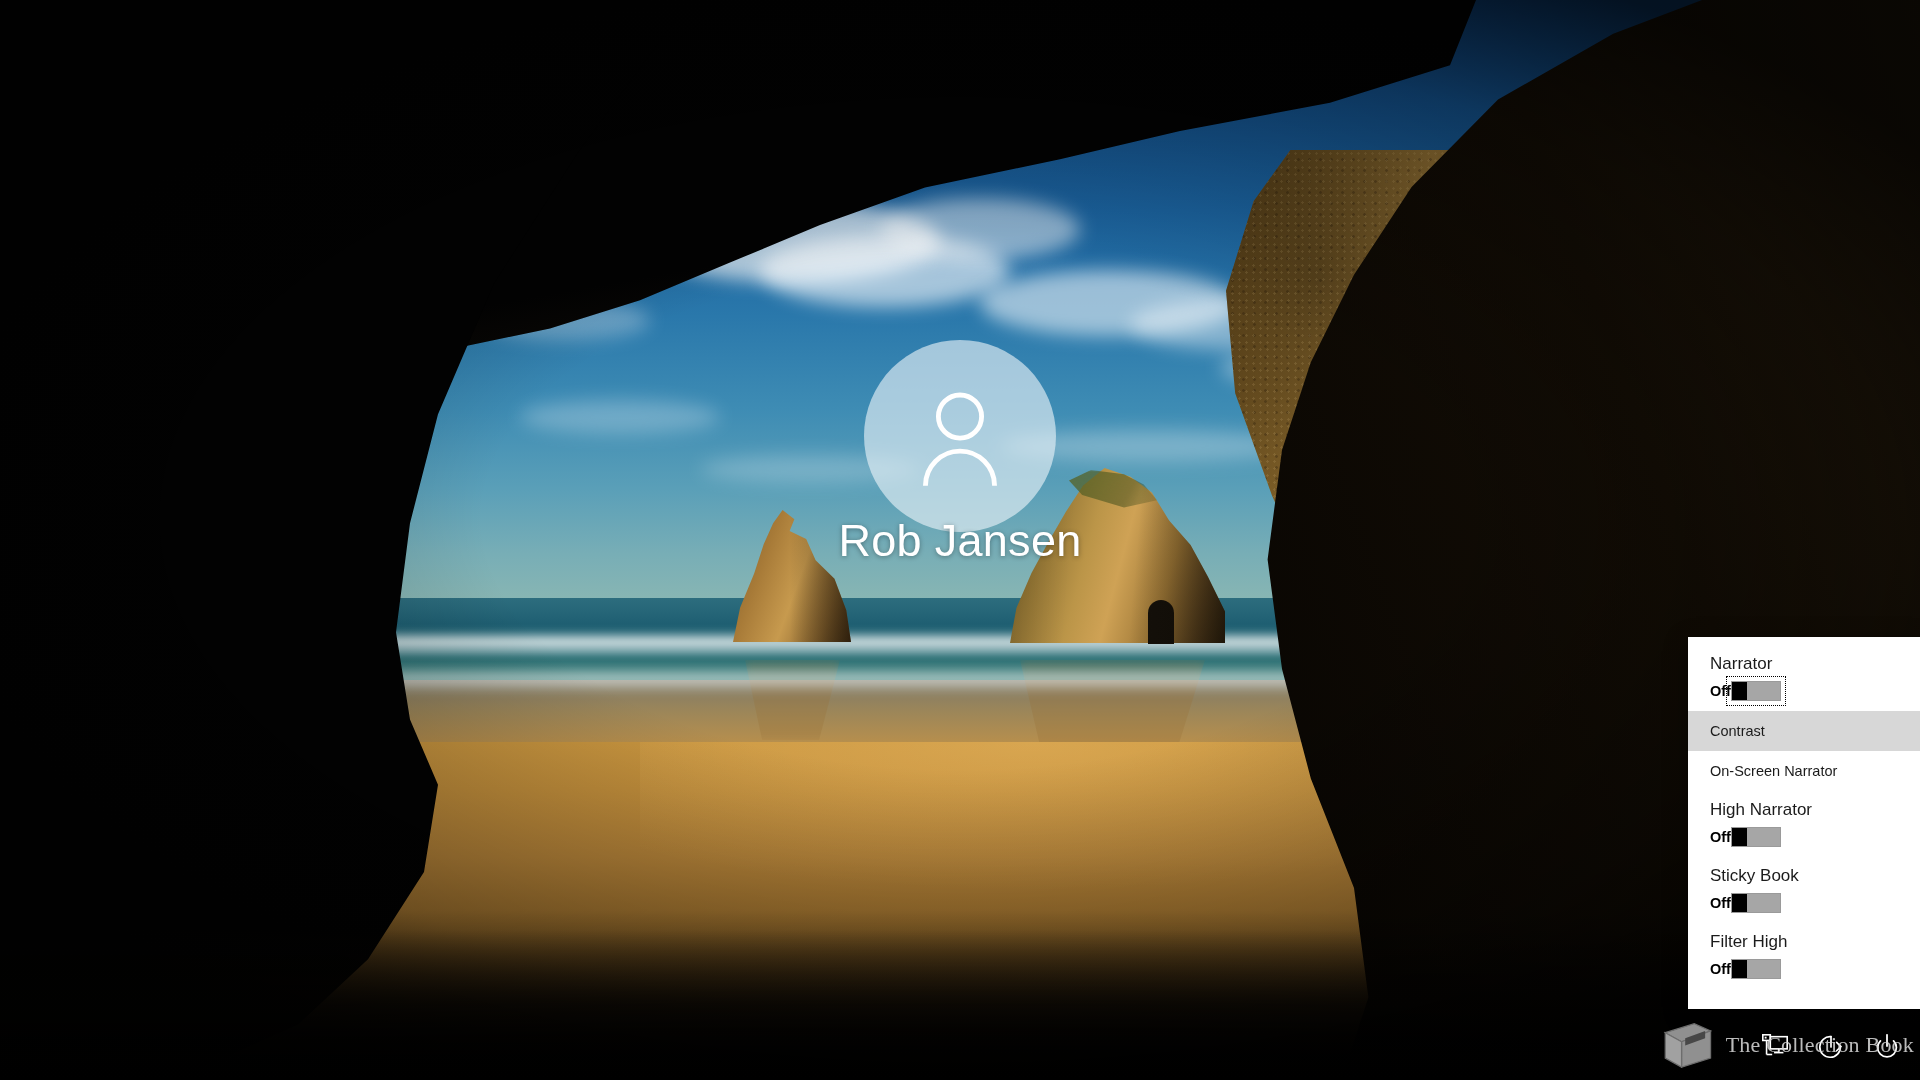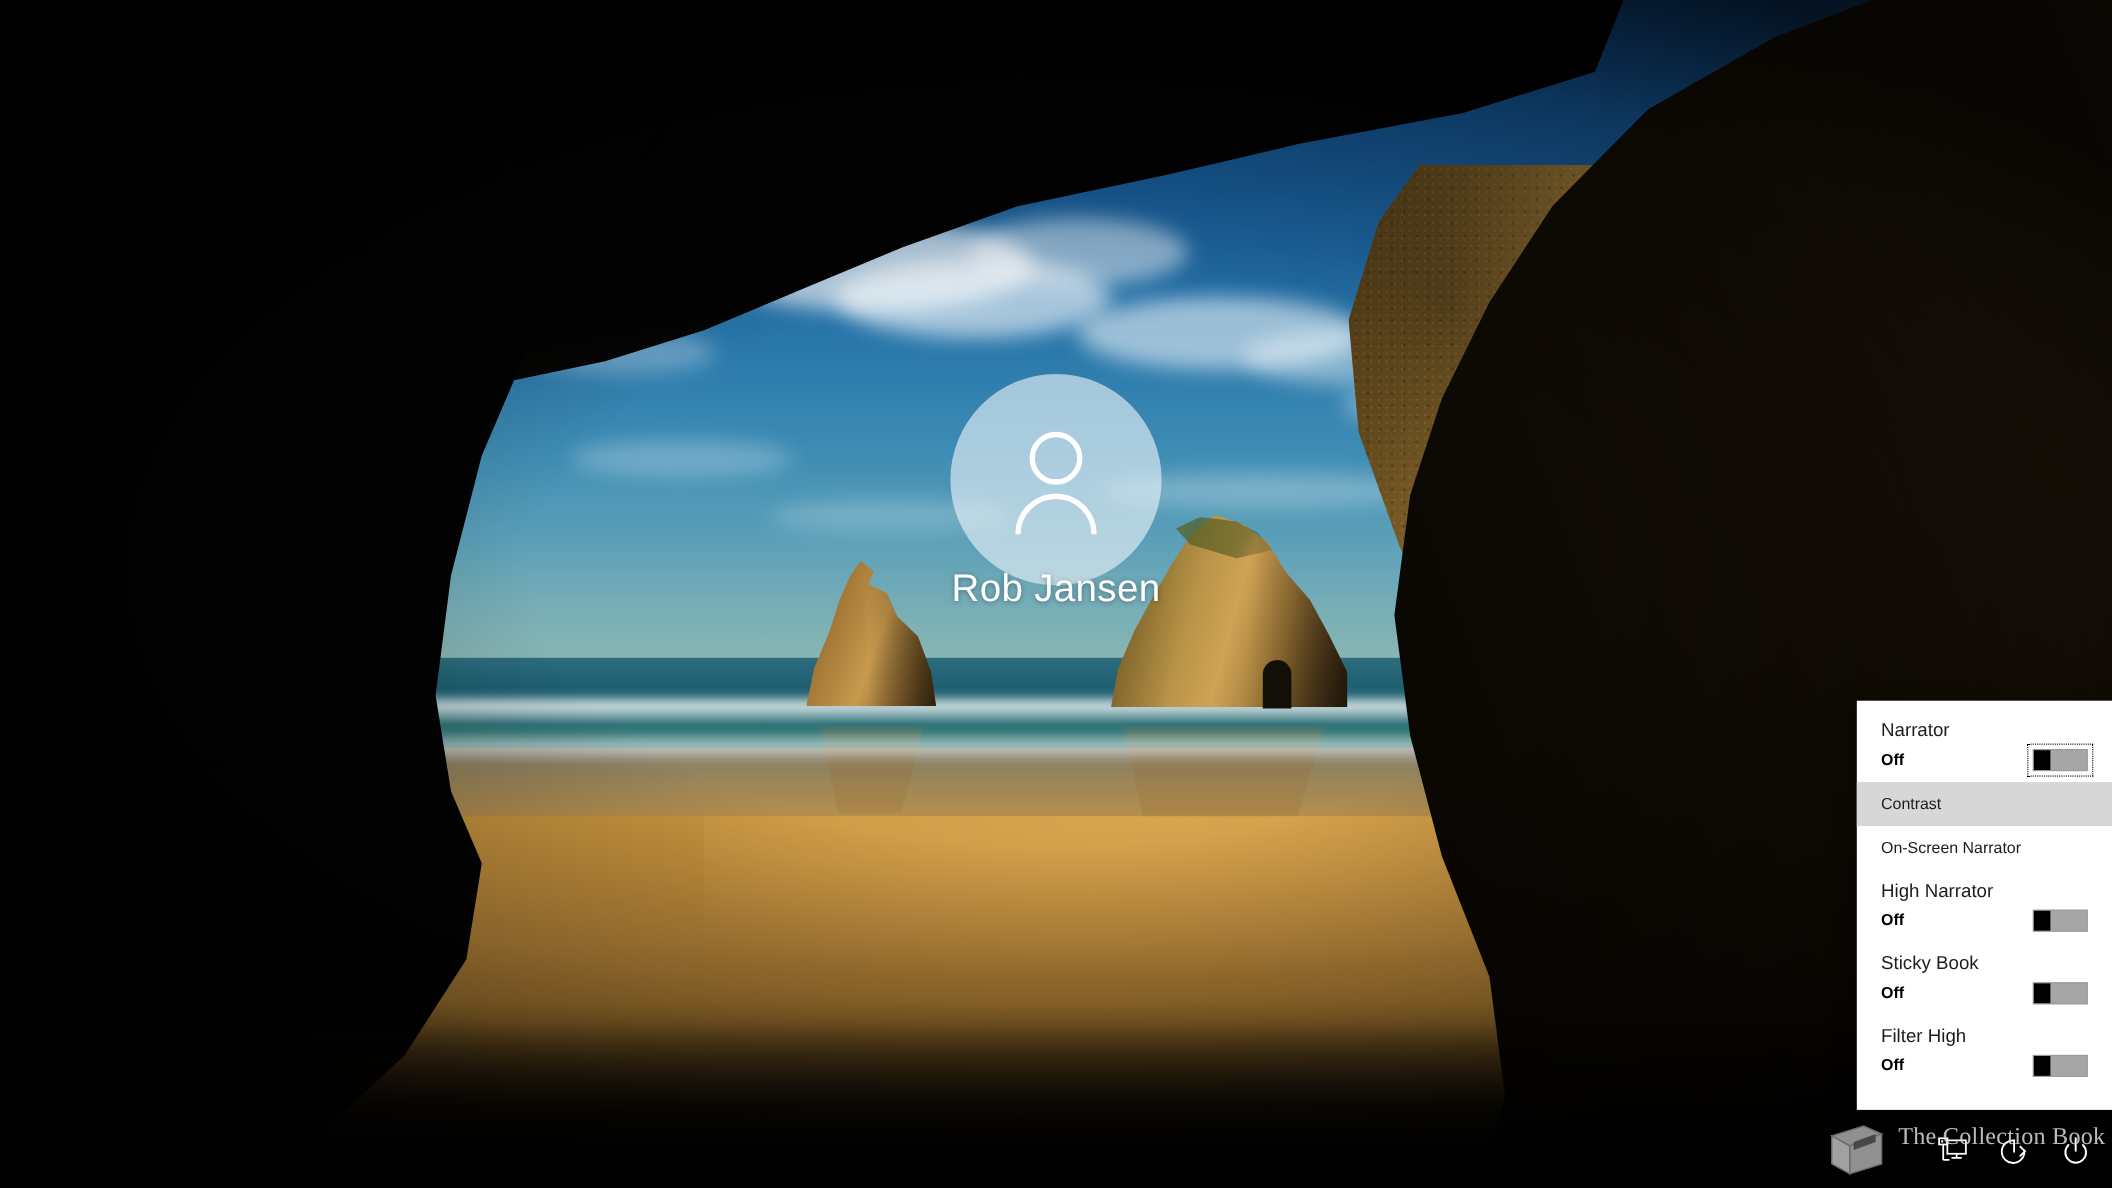--- a/index.html
+++ b/index.html
@@ -204,21 +204,21 @@
   }
   .avatar {
     position:absolute; left:50%; top:340px; transform:translateX(-50%);
     width:192px; height:192px; border-radius:50%;
     background:rgba(235,243,248,.62);
     display:flex; align-items:center; justify-content:center;
   }
   .avatar svg { width:108px; height:108px; display:block; }
   .username {
     position:absolute; left:50%; top:515px; transform:translateX(-50%);
-    color:#fff; font-size:35px; font-weight:300; letter-spacing:.3px;
+    color:#fff; font-size:45px; font-weight:300; letter-spacing:.3px;
     text-shadow:0 1px 5px rgba(0,0,0,.35);
     white-space:nowrap;
   }
   .pwd-row {
     position:absolute; left:50%; top:608px; transform:translateX(-50%);
     width:290px; height:34px;
     display:flex; align-items:stretch;
     border:1px solid rgba(255,255,255,.85);
     background:rgba(18,28,34,.34);
   }
@@ -250,21 +250,21 @@
   .eoa-item.simple {
     height:40px; display:flex; align-items:center;
     padding-left:22px;
   }
   .eoa-item.simple.hl { background:#d7d7d7; }
   .eoa-toggle-block { padding:8px 0 6px 0; }
   .eoa-label {
     padding-left:22px; font-size:17px; color:#1b1b1b; line-height:22px;
   }
   .eoa-state-row {
-    display:flex; align-items:center; justify-content:space-between;
+    display:flex; align-items:center; 
     padding:2px 22px 0 22px; height:30px;
   }
   .eoa-state { font-size:14.5px; font-weight:bold; color:#000; }
   .toggle {
     position:relative; width:50px; height:20px;
     border:1px solid #9a9a9a; background:#a6a6a6;
     display:flex; align-items:center;
   }
   .toggle .knob { width:15px; height:100%; background:#000; }
   .toggle.focused { outline:1px dotted #000; outline-offset:4px; }
@@ -273,21 +273,21 @@
   .sysbar {
     position:absolute; right:18px; bottom:18px;
     display:flex; align-items:center; gap:26px;
   }
   .sysicon { width:30px; height:30px; display:block; cursor:pointer; }
   .sysicon svg { width:30px; height:30px; display:block; }
 
   
   .wm {
     position:absolute; right:6px; bottom:10px;
-    display:flex; gap:10px;
+    display:flex; align-items:center; gap:10px;
     pointer-events:none;
   }
   .wm-book { width:58px; height:50px; display:block; opacity:.78; }
   .wm-text {
     color:#d5d5d5; font-size:22px; font-family:"Liberation Serif", serif;
     letter-spacing:.2px; opacity:.88;
   }
 </style>
 </head>
 <body>

